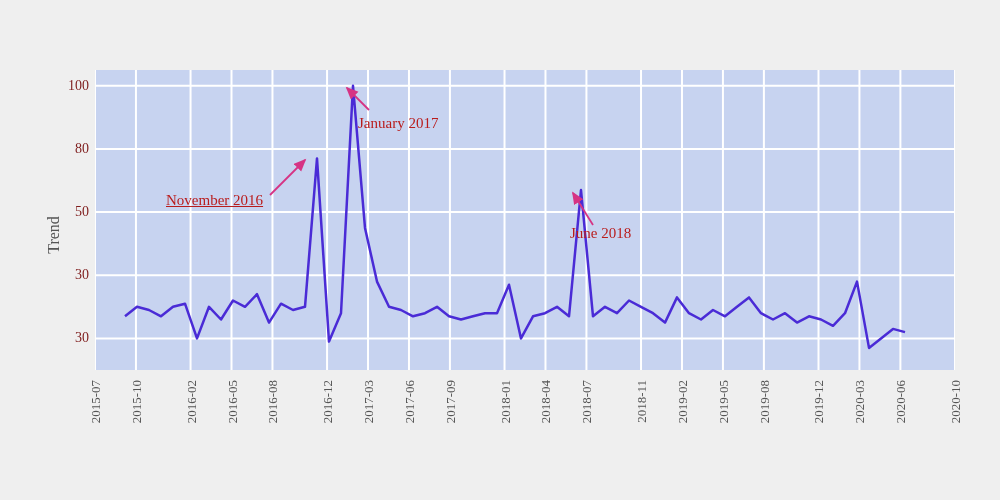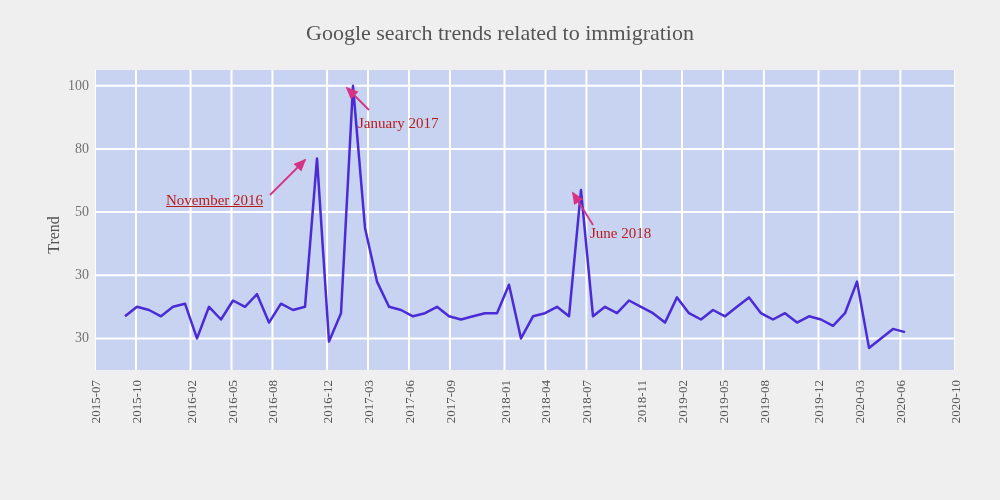--- a/index.html
+++ b/index.html
@@ -3,30 +3,29 @@
 <meta charset="utf-8">
 <style>
   body{margin:0;background:#efefef;font-family:Georgia,serif}
   .chart{width:1000px;height:500px;position:relative}
   .title{text-align:center;font-size:22px;color:#555;padding-top:20px}
   .yaxis-label{position:absolute;left:35px;top:235px;transform:translateY(-50%) rotate(-90deg);font-size:16px;color:#555}
   .plot{position:absolute;left:95px;top:70px;width:860px;height:300px;background:#c7d3f0}
   .plot svg{display:block}
   .gridline{stroke:#fff;stroke-width:2}
   .dataline{fill:none;stroke:#4a2bd6;stroke-width:2.5;stroke-linejoin:round}
-  .ytick{position:absolute;left:65px;font-size:14px;color:#737373;text-align:right;width:24px;transform:translateY(-50%)}
+  .ytick{position:absolute;left:65px;font-size:14px;color:#7f1d1d;text-align:right;width:24px;transform:translateY(-50%)}
   .xtick{position:absolute;top:380px;font-size:13px;color:#555;writing-mode:vertical-rl;transform:rotate(180deg);white-space:nowrap}
   .annot{position:absolute;color:#b91c1c;font-size:15px}
   .arrow{position:absolute}
 </style>
 </head>
 <body>
 
 <div class="chart">
-  <div class="title">Google search trends related to immigration</div>
   <div class="yaxis-label">Trend</div>
 
   <div class="plot">
     <svg id="plot-svg" width="860" height="300">
         <line class="gridline" x1="0" x2="860" y1="268.42105263157896" y2="268.42105263157896"></line>
         <line class="gridline" x1="0" x2="860" y1="205.26315789473685" y2="205.26315789473685"></line>
         <line class="gridline" x1="0" x2="860" y1="142.10526315789474" y2="142.10526315789474"></line>
         <line class="gridline" x1="0" x2="860" y1="78.94736842105263" y2="78.94736842105263"></line>
         <line class="gridline" x1="0" x2="860" y1="15.78947368421052" y2="15.78947368421052"></line>
         <line class="gridline" x1="0" x2="0" y1="0" y2="300"></line>
@@ -93,15 +92,15 @@
       <div class="xtick" style="left: 715.937px;">2019-05</div>
       <div class="xtick" style="left: 756.889px;">2019-08</div>
       <div class="xtick" style="left: 811.492px;">2019-12</div>
       <div class="xtick" style="left: 852.444px;">2020-03</div>
       <div class="xtick" style="left: 893.397px;">2020-06</div>
       <div class="xtick" style="left: 948px;">2020-10</div>
     </div>
   <div id="annots">
       <div class="annot" style="left: 166px; top: 192px; text-decoration: underline;">November 2016</div>
       <div class="annot" style="left: 358px; top: 115px;">January 2017</div>
-      <div class="annot" style="left: 590px; top: 225px;">June 2018</div>
+      <div class="annot" style="left: 570px; top: 225px;">June 2018</div>
     </div>
 </div>
 
 </body></html>

